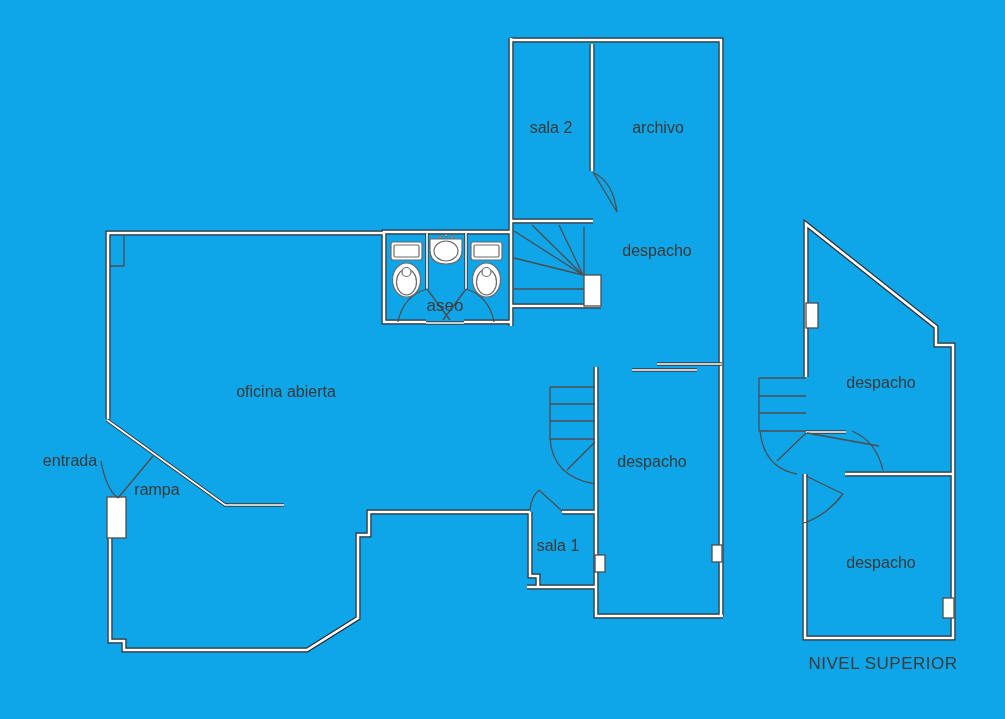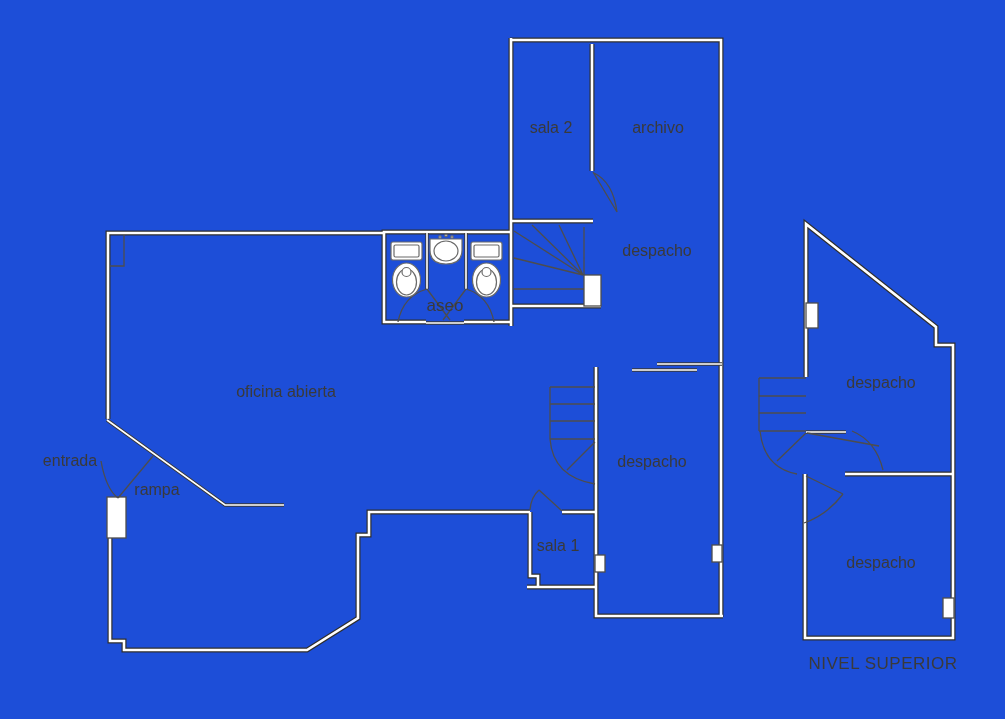--- a/index.html
+++ b/index.html
@@ -4,21 +4,21 @@
 <style>
   html, body {
     margin: 0;
     padding: 0;
     background: #ffffff;
   }
   #stage {
     position: relative;
     width: 1005px;
     height: 719px;
-    background: #1d4ed8;
+    background: #0ea5e9;
     font-family: "Liberation Sans", sans-serif;
     text-align: right;
   }
   svg { display: block; }
   text {
     font-family: "Liberation Sans", sans-serif;
     fill: #3a3a3a;
   }
   .room-label   { font-size: 16px; }
   .aseo-label   { font-size: 17px; }

